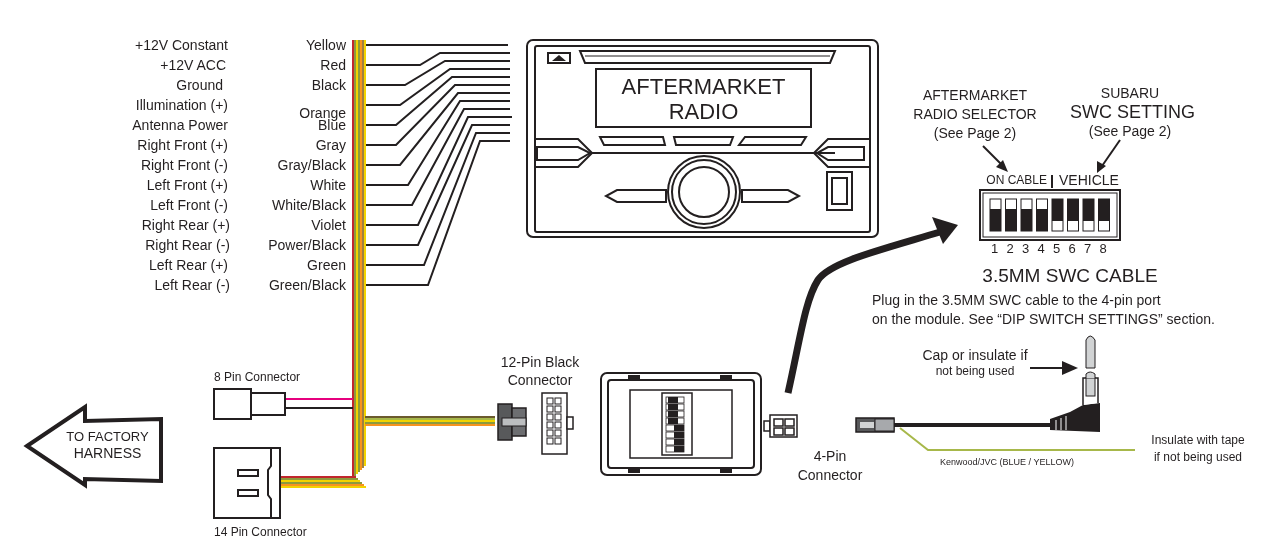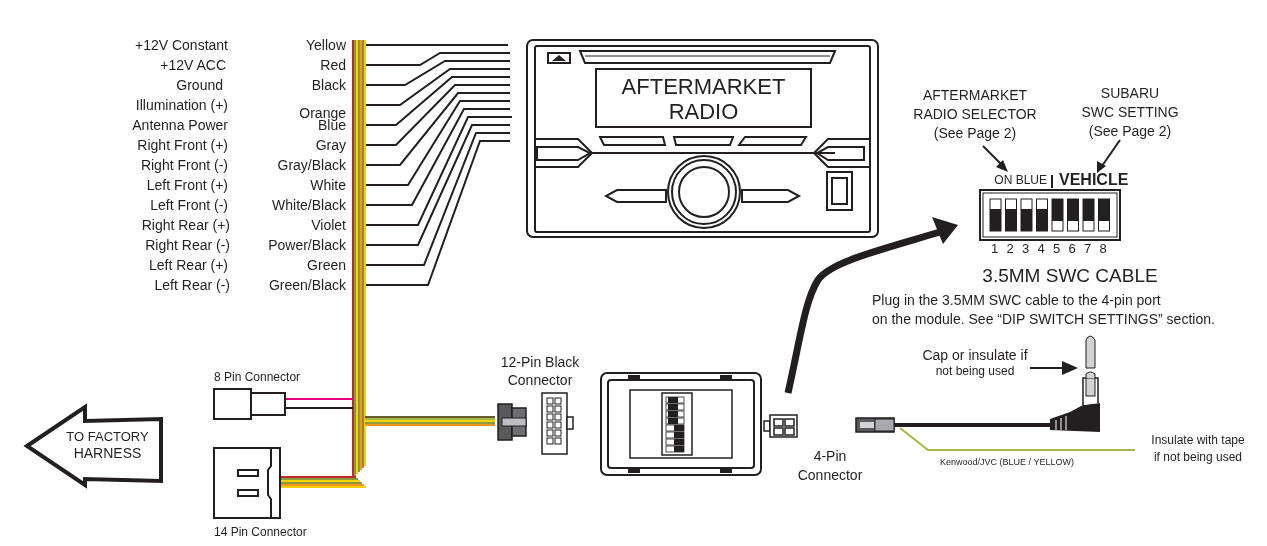--- a/index.html
+++ b/index.html
@@ -254,24 +254,24 @@
   </g>
 </svg>
 
 <div class="lbl center" style="left:596px; top:74px; width:215px; font-size:22px; line-height:26px;">AFTERMARKET</div>
 <div class="lbl center" style="left:596px; top:99px; width:215px; font-size:22px; line-height:26px;">RADIO</div>
 
 <div class="lbl center" style="left:910px; top:85px; width:130px; font-size:14px;">AFTERMARKET</div>
 <div class="lbl center" style="left:910px; top:104px; width:130px; font-size:14px;">RADIO SELECTOR</div>
 <div class="lbl center" style="left:910px; top:123px; width:130px; font-size:14px;">(See Page 2)</div>
 <div class="lbl center" style="left:1070px; top:83px; width:120px; font-size:14px;">SUBARU</div>
-<div class="lbl center" style="left:1070px; top:102px; width:120px; font-size:14px;text-align:center;">SWC SETTING</div>
+<div class="lbl center" style="left:1070px; top:102px; width:120px; font-size:18px;text-align:center;">SWC SETTING</div>
 <div class="lbl center" style="left:1070px; top:121px; width:120px; font-size:14px;">(See Page 2)</div>
-<div class="lbl right" style="right:220px; top:172px; font-size:12px; line-height:16px;">ON BLUE</div>
-<div class="lbl" style="left:1059px; top:172px; font-size:16px; line-height:16px;font-weight:bold;">VEHICLE</div>
+<div class="lbl right" style="right:220px; top:172px; font-size:12px; line-height:16px;">ON CABLE</div>
+<div class="lbl" style="left:1059px; top:172px; font-size:14px; line-height:16px;">VEHICLE</div>
 <div class="abs" id="dip-numbers" style="left:982px; top:241px; width:140px; height:18px;">
     <span style="position: absolute; top: 0px; font-size: 13px; left: 9px;">1</span>
     <span style="position: absolute; top: 0px; font-size: 13px; left: 24.5px;">2</span>
     <span style="position: absolute; top: 0px; font-size: 13px; left: 40px;">3</span>
     <span style="position: absolute; top: 0px; font-size: 13px; left: 55.5px;">4</span>
     <span style="position: absolute; top: 0px; font-size: 13px; left: 71px;">5</span>
     <span style="position: absolute; top: 0px; font-size: 13px; left: 86.5px;">6</span>
     <span style="position: absolute; top: 0px; font-size: 13px; left: 102px;">7</span>
     <span style="position: absolute; top: 0px; font-size: 13px; left: 117.5px;">8</span>
   </div>

